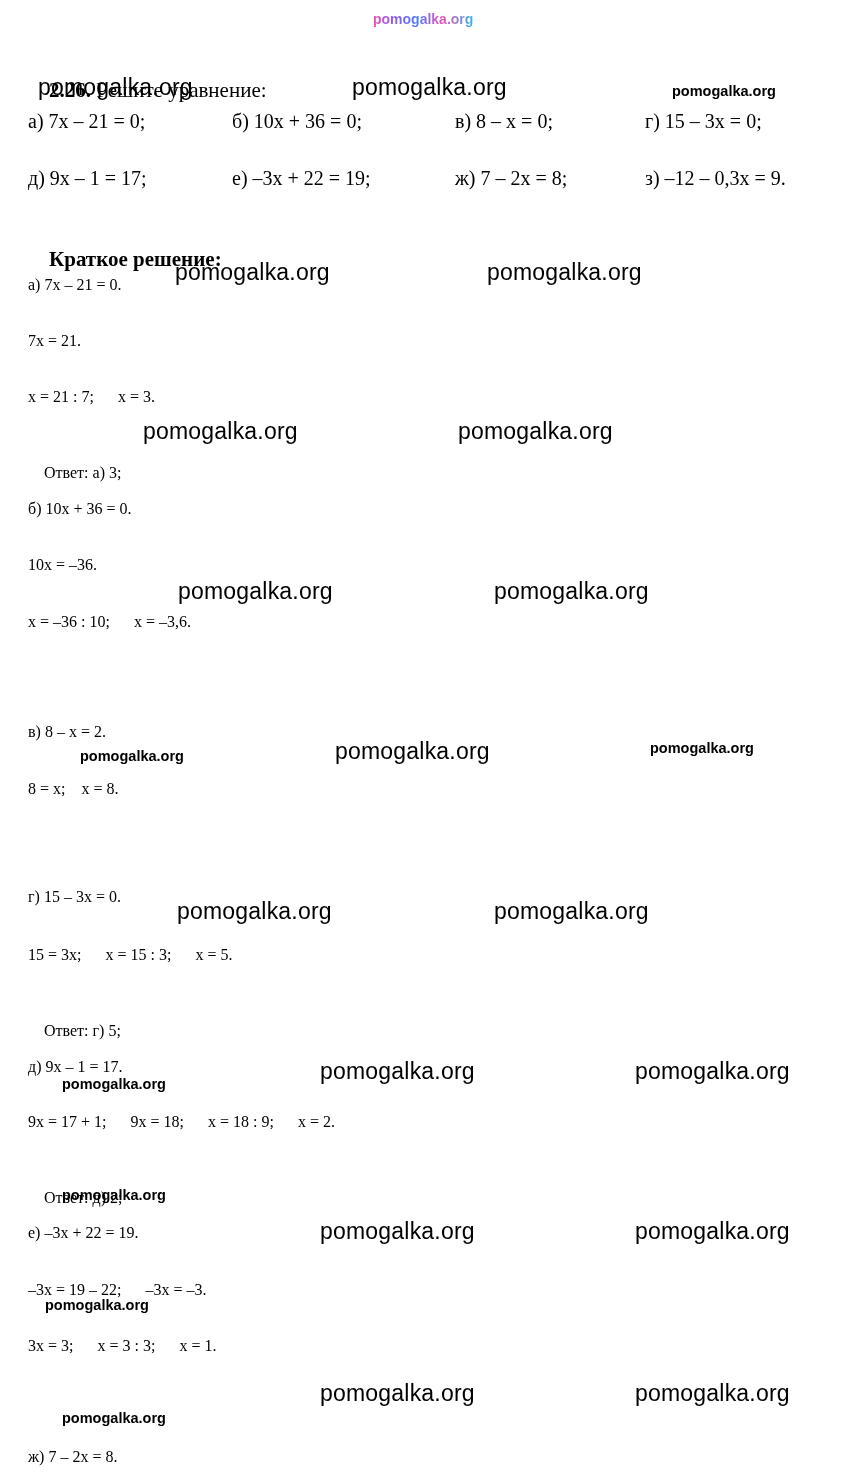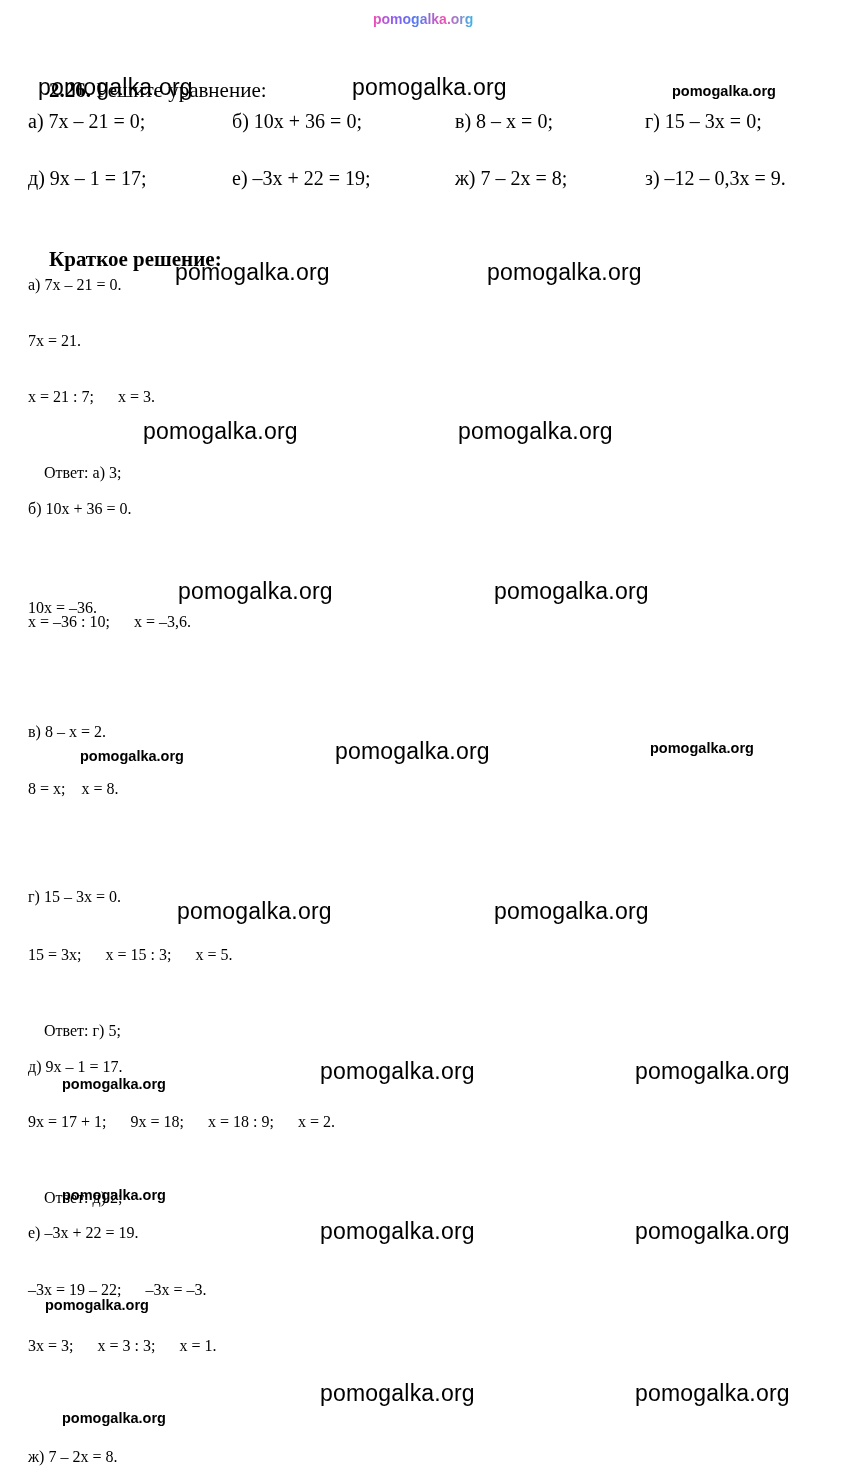--- a/index.html
+++ b/index.html
@@ -100,21 +100,21 @@
   </div>
 
   <div class="line" style="top:269px;">а) 7х – 21 = 0.</div>
   <div class="line" style="top:325px;">7х = 21.</div>
   <div class="line" style="top:381px;">х = 21 : 7;      х = 3.</div>
   <div class="line" style="top:437px;">
     <span class="u">Ответ</span><span>: а) 3;</span>
   </div>
 
   <div class="line" style="top:493px;">б) 10х + 36 = 0.</div>
-  <div class="line" style="top:549px;margin-top:43px;">10х = –36.</div>
+  <div class="line" style="top:549px;">10х = –36.</div>
   <div class="line" style="top:606px;">х = –36 : 10;      х = –3,6.</div>
 
   <div class="line" style="top:716px;">в) 8 – х = 2.</div>
   <div class="line" style="top:773px;">8 = х;    х = 8.</div>
 
   <div class="line" style="top:881px;">г) 15 – 3х = 0.</div>
   <div class="line" style="top:939px;">15 = 3х;      х = 15 : 3;      х = 5.</div>
   <div class="line" style="top:995px;">
     <span class="u">Ответ</span><span>: г) 5;</span>
   </div>

